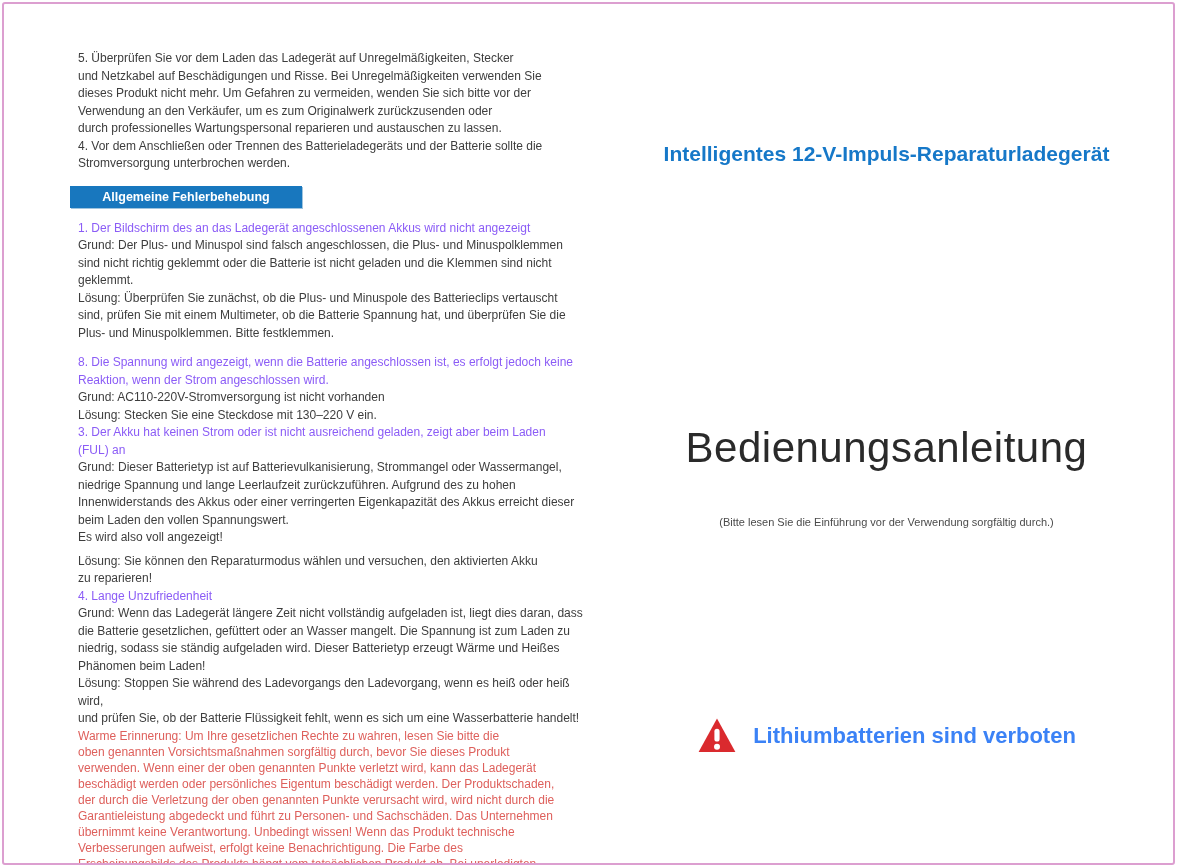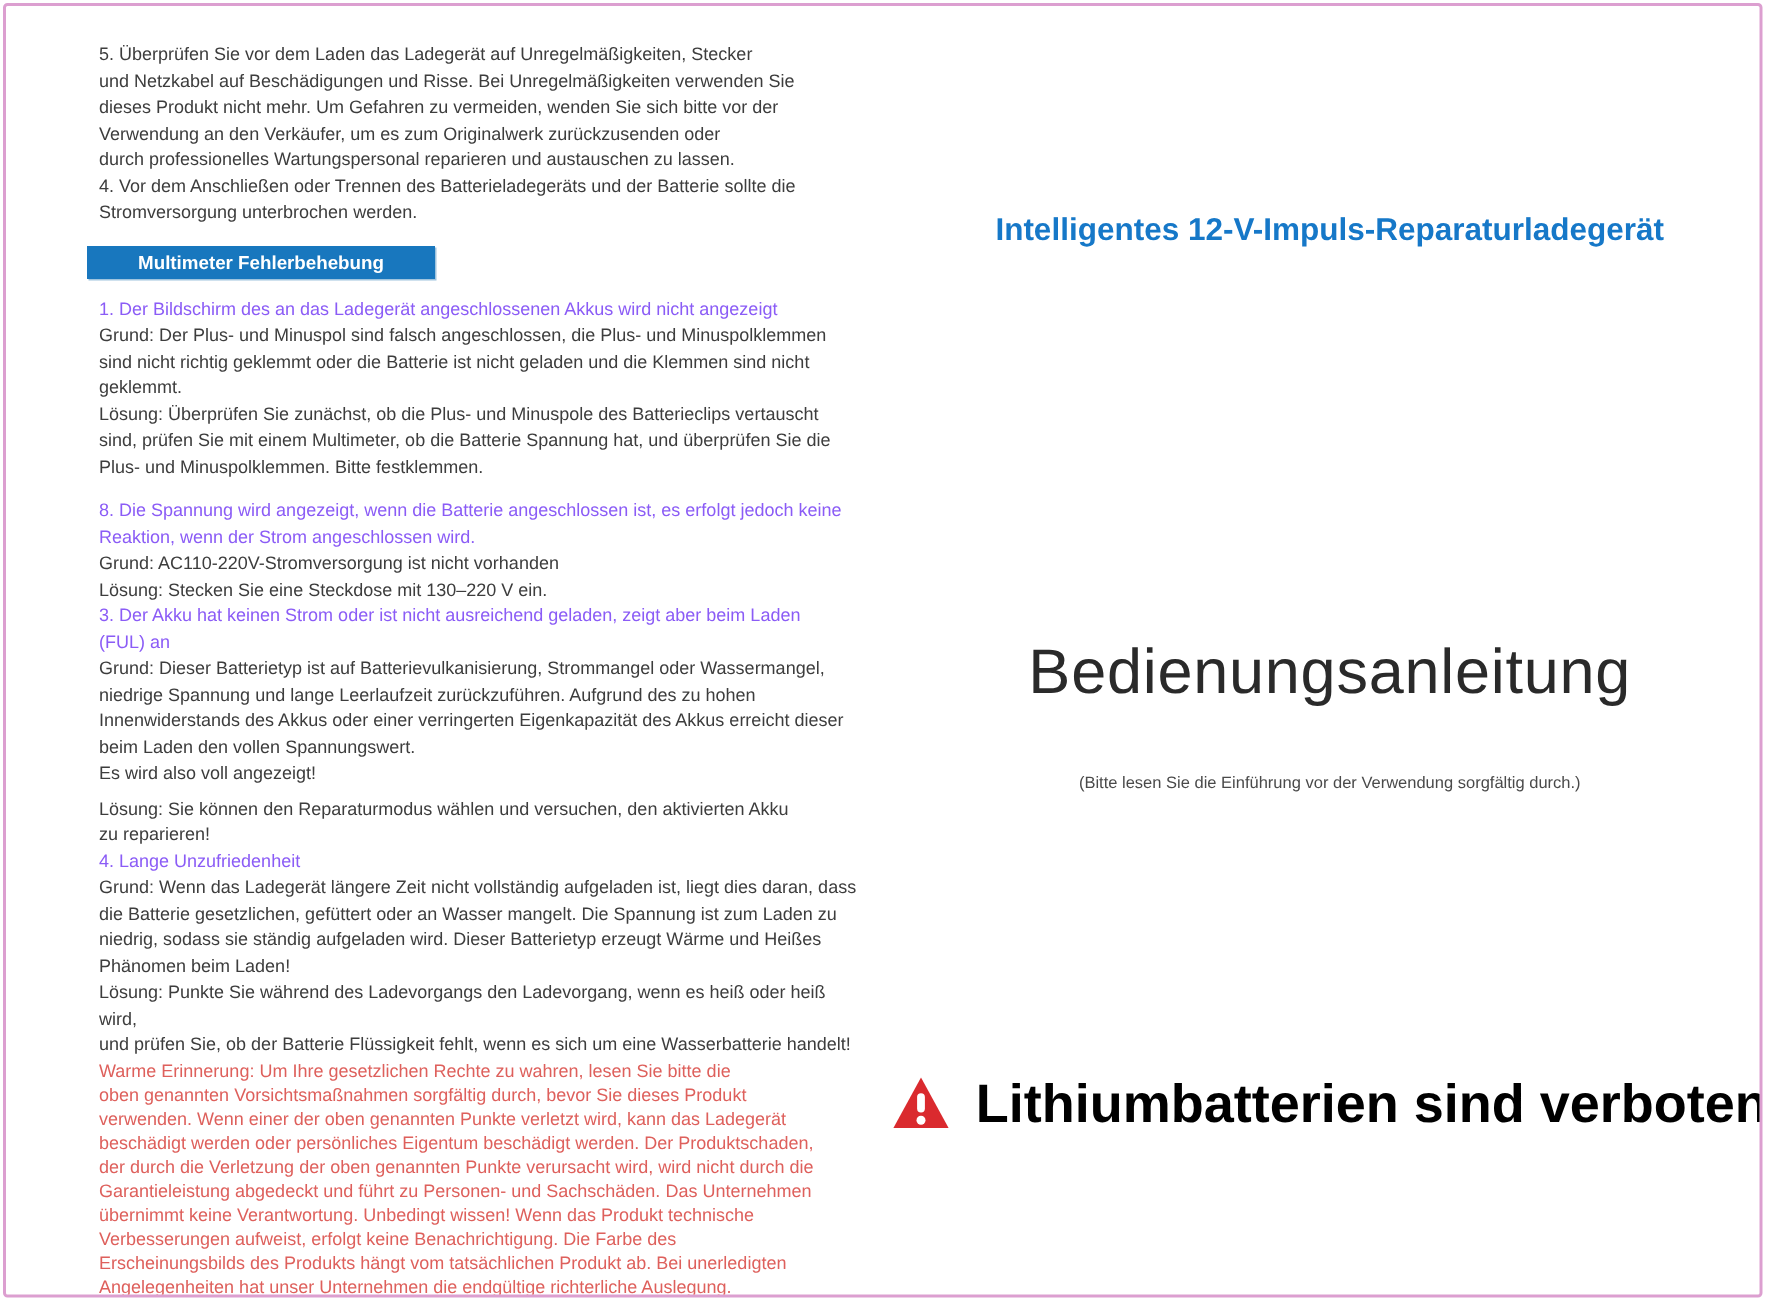--- a/index.html
+++ b/index.html
@@ -1,20 +1,20 @@
 <!DOCTYPE html>
 <html><head>
 <meta charset="utf-8">
 <style>
   html,body{margin:0;padding:0;background:#ffffff;}
   body{width:1177px;height:867px;position:relative;font-family:"Liberation Sans","DejaVu Sans",sans-serif;}
   .page{position:absolute;inset:2px;border:2px solid #dc9fd0;border-radius:3px;background:#ffffff;overflow:hidden;}
 
   
-  .left-col{position:absolute;left:0;top:0;width:588px;height:100%;padding:24px 20px 0 62px;box-sizing:border-box;}
+  .left-col{position:absolute;left:12px;top:0;width:588px;height:100%;padding:46px 20px 0 62px;box-sizing:border-box;}
   .left-col p{margin:0;white-space:pre-line;font-size:12px;line-height:17.5px;color:#3d3d3d;}
   .left-col p.red{color:#8b5cf6;}
   .left-col p.warm{color:#de605c;line-height:16px;}
   .gap-top{margin-top:12px !important;}
   .gap-top-sm{margin-top:6px !important;}
   .section-header{margin:13px 0 12px -8px;width:232px;height:22px;line-height:22px;
     background:#1877be;color:#ffffff;font-size:12.5px;font-weight:bold;text-align:center;
     box-shadow:1px 1px 0 #9fc4de;}
 
   
@@ -22,37 +22,37 @@
   .product-title{position:absolute;top:138px;left:0;width:100%;margin:0;text-align:center;
     color:#1678c8;font-size:21px;font-weight:bold;}
   .main-title{position:absolute;top:420px;left:0;width:100%;margin:0;text-align:center;
     color:#2a2a2a;font-size:42px;font-weight:400;letter-spacing:0.5px;}
   .note{position:absolute;top:512px;left:0;width:100%;margin:0;text-align:center;
     color:#4a4a4a;font-size:11px;}
   .warning-row{position:absolute;top:710px;left:0;width:100%;display:flex;align-items:center;
     justify-content:center;gap:16px;}
   .warn-icon{width:40px;height:44px;display:inline-block;}
   .warn-icon svg{width:100%;height:100%;display:block;}
-  .warn-text{color:#000000;font-size:36px;font-weight:bold;}
+  .warn-text{color:#3b82f6;font-size:22px;font-weight:bold;}
 </style>
 </head>
 <body>
 
 <div class="page">
 
   <div class="left-col">
     <p>5. Überprüfen Sie vor dem Laden das Ladegerät auf Unregelmäßigkeiten, Stecker
 und Netzkabel auf Beschädigungen und Risse. Bei Unregelmäßigkeiten verwenden Sie
 dieses Produkt nicht mehr. Um Gefahren zu vermeiden, wenden Sie sich bitte vor der
 Verwendung an den Verkäufer, um es zum Originalwerk zurückzusenden oder
 durch professionelles Wartungspersonal reparieren und austauschen zu lassen.</p>
     <p>4. Vor dem Anschließen oder Trennen des Batterieladegeräts und der Batterie sollte die
 Stromversorgung unterbrochen werden.</p>
 
-    <div class="section-header">Multimeter Fehlerbehebung</div>
+    <div class="section-header">Allgemeine Fehlerbehebung</div>
 
     <p class="red">1. Der Bildschirm des an das Ladegerät angeschlossenen Akkus wird nicht angezeigt</p>
     <p>Grund: Der Plus- und Minuspol sind falsch angeschlossen, die Plus- und Minuspolklemmen
 sind nicht richtig geklemmt oder die Batterie ist nicht geladen und die Klemmen sind nicht
 geklemmt.</p>
     <p>Lösung: Überprüfen Sie zunächst, ob die Plus- und Minuspole des Batterieclips vertauscht
 sind, prüfen Sie mit einem Multimeter, ob die Batterie Spannung hat, und überprüfen Sie die
 Plus- und Minuspolklemmen. Bitte festklemmen.</p>
 
     <p class="red gap-top">8. Die Spannung wird angezeigt, wenn die Batterie angeschlossen ist, es erfolgt jedoch keine
@@ -68,21 +68,21 @@
 beim Laden den vollen Spannungswert.
 Es wird also voll angezeigt!</p>
     <p class="gap-top-sm">Lösung: Sie können den Reparaturmodus wählen und versuchen, den aktivierten Akku
 zu reparieren!</p>
 
     <p class="red">4. Lange Unzufriedenheit</p>
     <p>Grund: Wenn das Ladegerät längere Zeit nicht vollständig aufgeladen ist, liegt dies daran, dass
 die Batterie gesetzlichen, gefüttert oder an Wasser mangelt. Die Spannung ist zum Laden zu
 niedrig, sodass sie ständig aufgeladen wird. Dieser Batterietyp erzeugt Wärme und Heißes
 Phänomen beim Laden!</p>
-    <p>Lösung: Punkte Sie während des Ladevorgangs den Ladevorgang, wenn es heiß oder heiß wird,
+    <p>Lösung: Stoppen Sie während des Ladevorgangs den Ladevorgang, wenn es heiß oder heiß wird,
 und prüfen Sie, ob der Batterie Flüssigkeit fehlt, wenn es sich um eine Wasserbatterie handelt!</p>
 
     <p class="warm">Warme Erinnerung: Um Ihre gesetzlichen Rechte zu wahren, lesen Sie bitte die
 oben genannten Vorsichtsmaßnahmen sorgfältig durch, bevor Sie dieses Produkt
 verwenden. Wenn einer der oben genannten Punkte verletzt wird, kann das Ladegerät
 beschädigt werden oder persönliches Eigentum beschädigt werden. Der Produktschaden,
 der durch die Verletzung der oben genannten Punkte verursacht wird, wird nicht durch die
 Garantieleistung abgedeckt und führt zu Personen- und Sachschäden. Das Unternehmen
 übernimmt keine Verantwortung. Unbedingt wissen! Wenn das Produkt technische
 Verbesserungen aufweist, erfolgt keine Benachrichtigung. Die Farbe des

